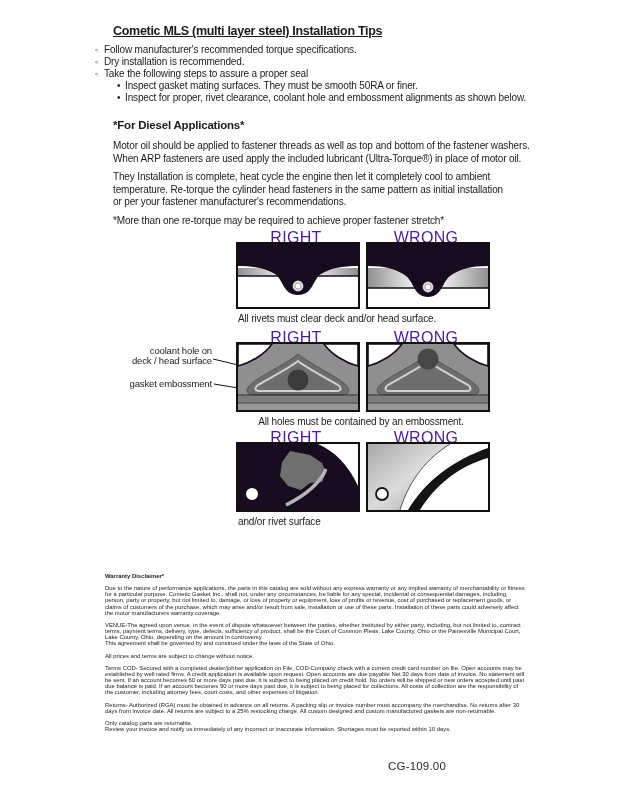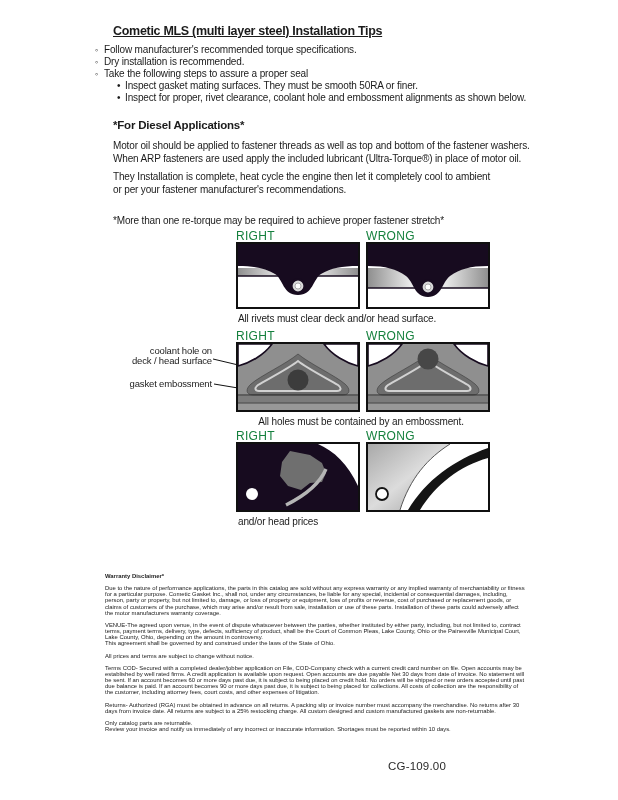--- a/index.html
+++ b/index.html
@@ -11,21 +11,21 @@
   .bullets{left:95px;top:44px;font-size:10px;letter-spacing:-0.15px;line-height:12px;}
   .b-row{white-space:nowrap;}
   .b-mark{display:inline-block;width:9px;font-size:9px;vertical-align:top;}
   .sub{padding-left:22px;}
   .sub .b-mark{width:8px;font-size:10px;}
   .sec-head{left:113px;top:119px;font-size:11.5px;font-weight:bold;letter-spacing:-0.2px;white-space:nowrap;}
   .para{font-size:10px;letter-spacing:-0.15px;line-height:12.5px;white-space:nowrap;}
   #para1{left:113px;top:140px;}
   #para2{left:113px;top:171px;}
   #para3{left:113px;top:215px;}
-  .rw-label{width:120px;font-size:12px;letter-spacing:0.3px;color:#15803d;white-space:nowrap;}
+  .rw-label{width:120px;text-align:center;font-size:16px;letter-spacing:0.3px;color:#4c1d95;white-space:nowrap;}
   .dbox{width:120px;height:67px;border:2px solid #101010;box-sizing:content-box;background:#fff;}
   .dbox svg{display:block;}
   .caption{font-size:10px;letter-spacing:-0.15px;white-space:nowrap;line-height:11px;}
   .small-label{font-size:9.5px;letter-spacing:-0.15px;line-height:9.5px;text-align:right;white-space:nowrap;}
   .legal{left:105px;top:573px;width:420px;font-size:5.9px;line-height:6.15px;letter-spacing:0;color:#222;}
   .legal p{margin:0 0 6px 0;}
   .legal .lh{font-weight:bold;margin-bottom:6px;}
   .legal .tight{margin-bottom:0;}
   .footer-code{left:388px;top:760px;font-size:11.5px;letter-spacing:0.2px;color:#2a2a2a;white-space:nowrap;}
   .leader{pointer-events:none;}
@@ -43,20 +43,21 @@
   <div class="b-row sub"><span class="b-mark">•</span><span>Inspect for proper, rivet clearance, coolant hole and embossment alignments as shown below.</span></div>
 </div>
 
 <div class="abs sec-head">*For Diesel Applications*</div>
 <div class="abs para" id="para1">
   <div>Motor oil should be applied to fastener threads as well as top and bottom of the fastener washers.</div>
   <div>When ARP fasteners are used apply the included lubricant (Ultra-Torque®) in place of motor oil.</div>
 </div>
 <div class="abs para" id="para2">
   <div>They Installation is complete, heat cycle the engine then let it completely cool to ambient</div>
+  <div>temperature. Re-torque the cylinder head fasteners in the same pattern as initial installation</div>
   <div>or per your fastener manufacturer's recommendations.</div>
 </div>
 <div class="abs para" id="para3">*More than one re-torque may be required to achieve proper fastener stretch*</div>
 
 <div class="abs rw-label" style="left:236px;top:229px;">RIGHT</div>
 <div class="abs rw-label" style="left:366px;top:229px;">WRONG</div>
 
 <div class="abs dbox" style="left:236px;top:242px;height:63px;">
   <svg width="120" height="63" viewBox="0 0 120 63">
     <defs>
@@ -153,21 +154,21 @@
       </linearGradient>
     </defs>
     <rect x="0" y="0" width="120" height="66" fill="#ffffff"></rect>
     <path d="M0,0 H82 C60,14 42,34 32,66 L0,66 Z" fill="url(#deck3)"></path>
     <path d="M82,0 C60,14 42,34 32,66" fill="none" stroke="#555" stroke-width="1"></path>
     <path d="M120,4 C86,16 58,36 40,66 L52,66 C68,40 92,22 120,14 Z" fill="#141414"></path>
     <circle cx="14" cy="50" r="6" fill="#ffffff" stroke="#141414" stroke-width="1.8"></circle>
   </svg>
 </div>
 <div class="abs caption" style="left:238px;top:516px;">
-  <div>and/or head prices</div>
+  <div>and/or rivet surface</div>
 </div>
 
 <div class="abs legal">
   <p class="lh">Warranty Disclaimer*</p>
   <p>Due to the nature of performance applications, the parts in this catalog are sold without any express warranty or any implied warranty of merchantability or fitness for a particular purpose.  Cometic Gasket Inc., shall not, under any circumstances, be liable for any special, incidental or consequential damages, including, person, party or property, but not limited to, damage, or loss of property or equipment, loss of profits or revenue, cost of purchased or replacement goods, or claims of customers of the purchase, which may arise and/or result from sale, installation or use of these parts.  Installation of these parts could adversely affect the motor manufacturers warranty coverage.</p>
   <p class="tight">VENUE-The agreed upon venue, in the event of dispute whatsoever between the parties, whether instituted by either party, including, but not limited to, contract terms, payment terms, delivery, type, defects, sufficiency of product, shall be the Court of Common Pleas, Lake County, Ohio or the Painesville Municipal Court, Lake County, Ohio, depending on the amount in controversy.</p>
   <p>This agreement shall be governed by and construed under the laws of the State of Ohio.</p>
   <p>All prices and terms are subject to change without notice.</p>
   <p>Terms COD- Secured with a completed dealer/jobber application on File, COD-Company check with a current credit card number on file.  Open accounts may be established by well rated firms.  A credit application is available upon request.  Open accounts are due payable Net 30 days from date of invoice.  No statement will be sent.  If an account becomes 60 or more days past due, it is subject to being placed on credit hold.  No orders will be shipped or new orders accepted until past due balance is paid.  If an account becomes 90 or more days past due, it is subject to being placed for collections.  All costs of collection are the responsibility of the customer, including attorney fees, court costs, and other expenses of litigation.</p>
   <p>Returns- Authorized (RGA) must be obtained in advance on all returns.  A packing slip or invoice number must accompany the merchandise.  No returns after 30 days from invoice date.  All returns are subject to a 25% restocking charge.  All custom designed and custom manufactured gaskets are non-returnable.</p>

